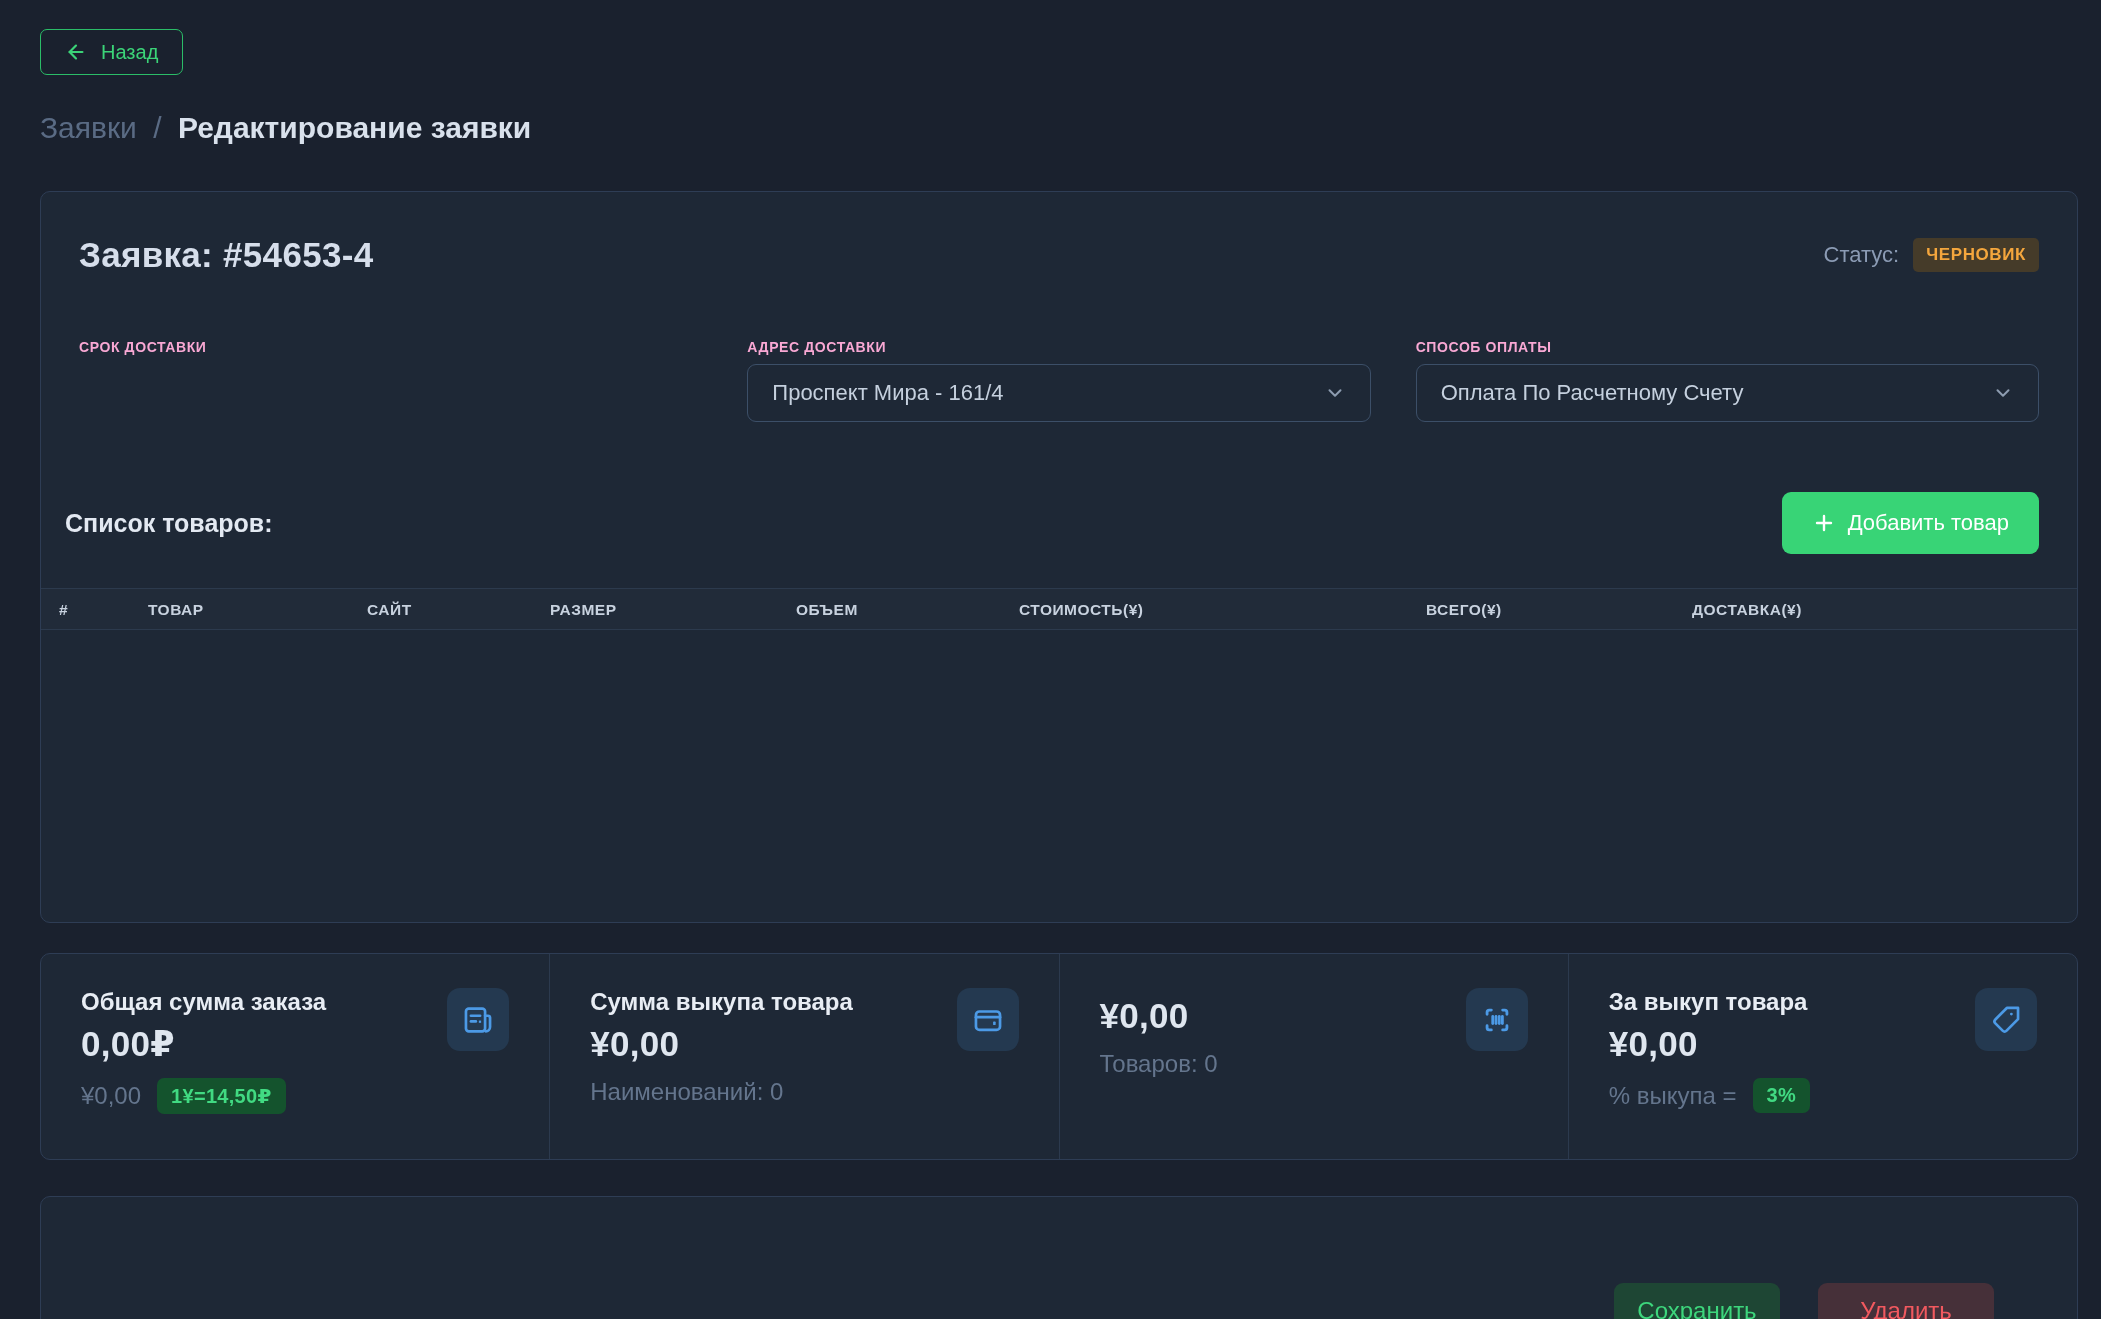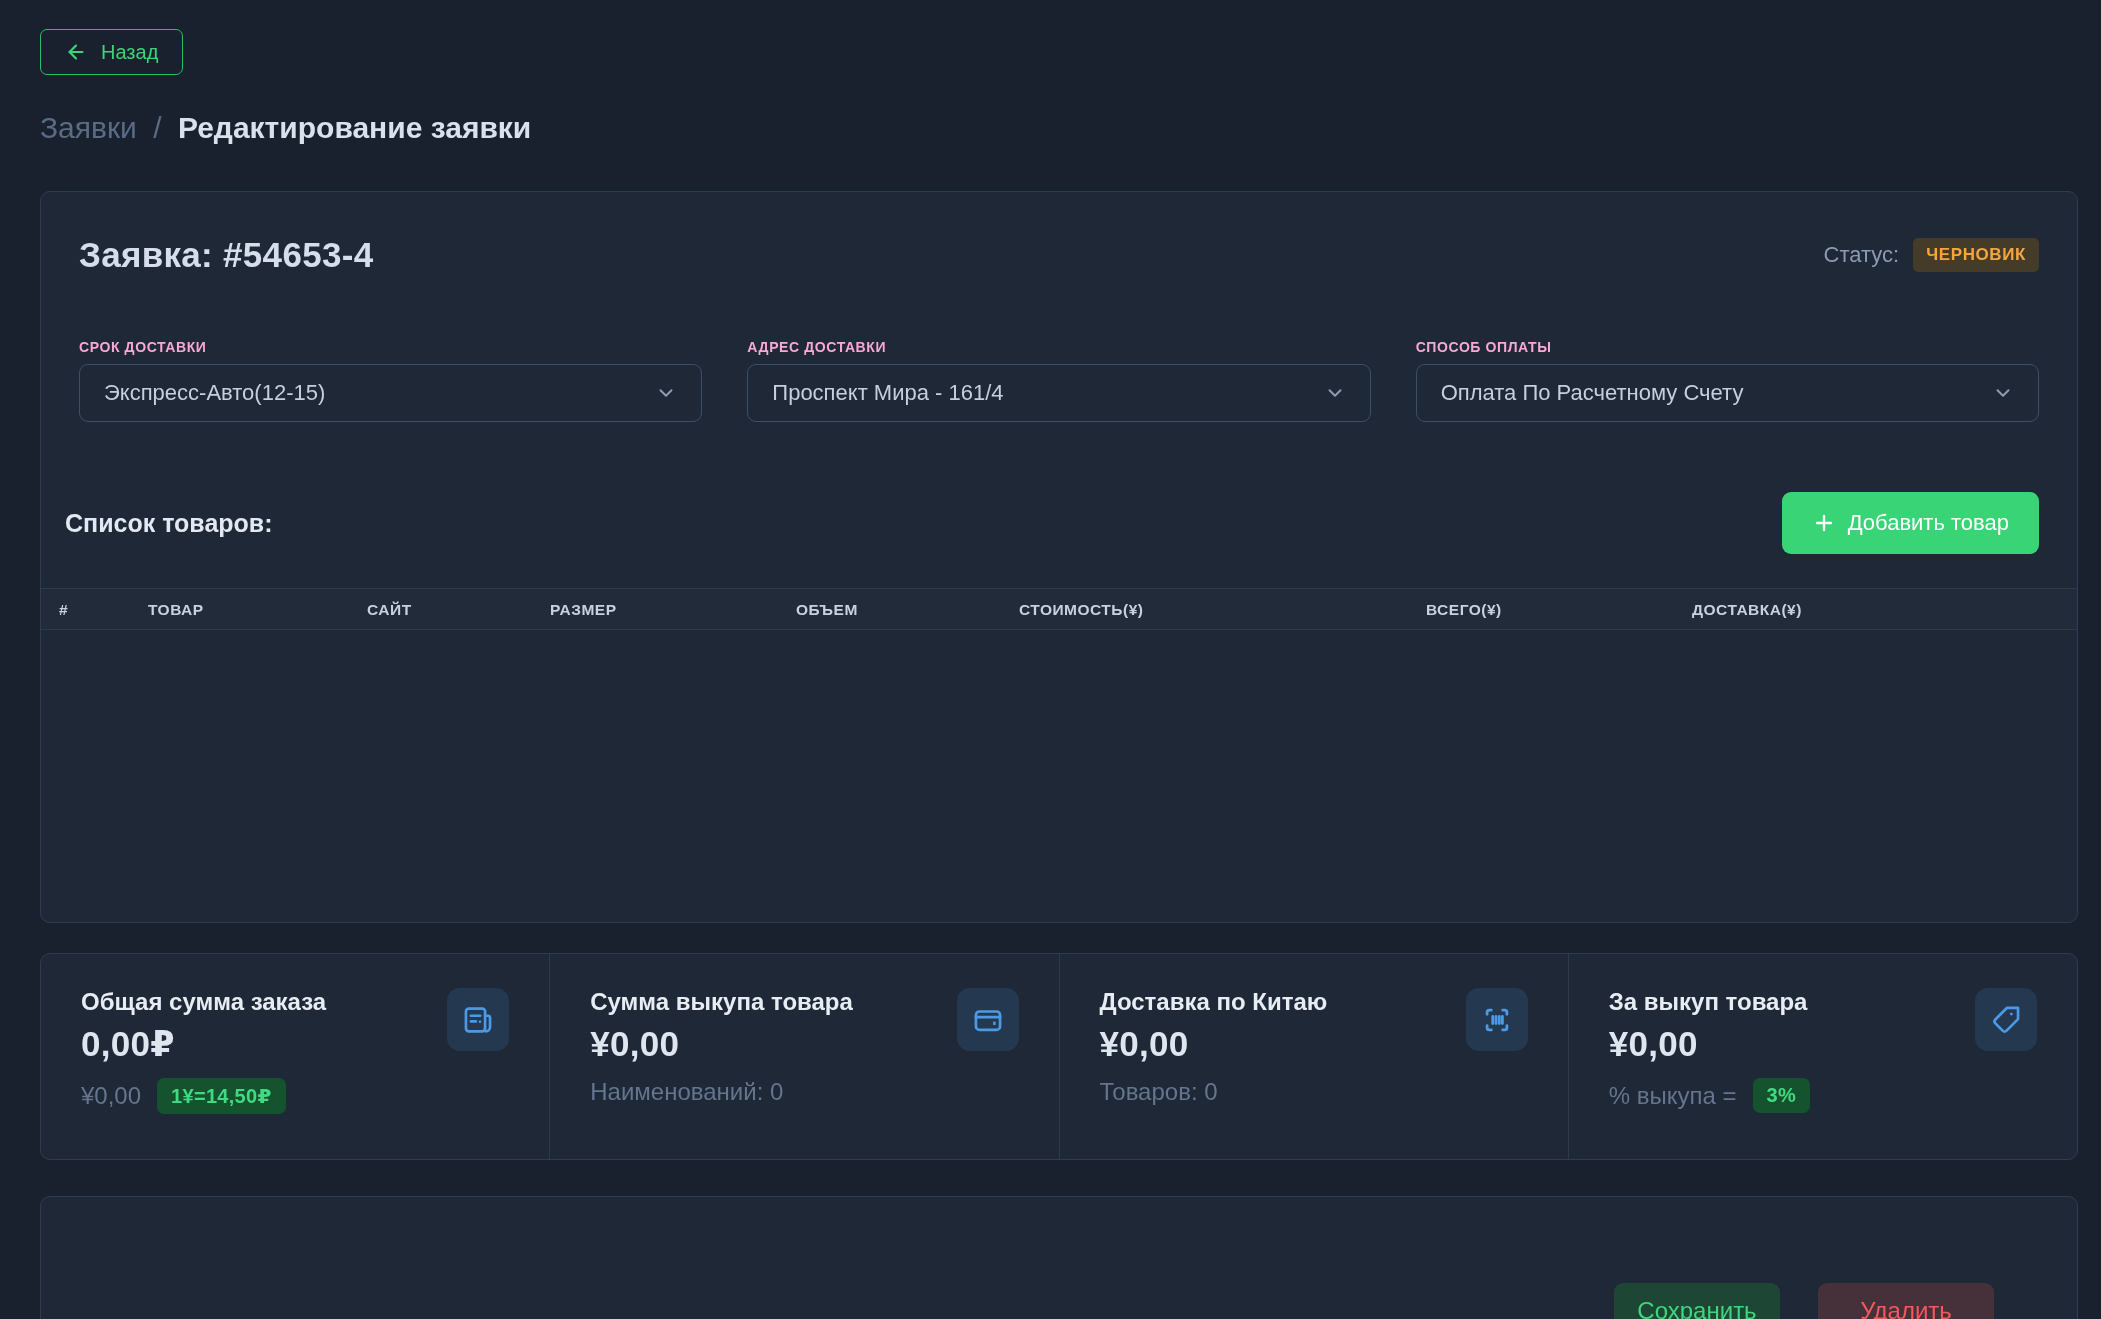--- a/index.html
+++ b/index.html
@@ -147,28 +147,20 @@
       <div class="order-title">Заявка: #54653-4</div>
       <div class="status-wrap">
         <span class="status-label">Статус:</span>
         <span class="status-badge">ЧЕРНОВИК</span>
       </div>
     </div>
 
     <div class="fields">
       <div class="field">
         <div class="field-label">СРОК ДОСТАВКИ</div>
-        <div class="select">
-          <span class="sel-value">Экспресс-Авто(12-15)</span>
-          <span style="display:flex">
-            <svg viewBox="0 0 24 24" fill="none" stroke-width="2.2" stroke-linecap="round" stroke-linejoin="round">
-                <path d="M6 9l6 6 6-6"></path>
-              </svg>
-          </span>
-        </div>
       </div>
       <div class="field">
         <div class="field-label">АДРЕС ДОСТАВКИ</div>
         <div class="select">
           <span class="sel-value">Проспект Мира - 161/4</span>
           <span style="display:flex">
             <svg viewBox="0 0 24 24" fill="none" stroke-width="2.2" stroke-linecap="round" stroke-linejoin="round">
                 <path d="M6 9l6 6 6-6"></path>
               </svg>
           </span>
@@ -244,21 +236,20 @@
       <div class="tile-icon">
         <svg viewBox="0 0 24 24" fill="none" stroke-width="1.9" stroke-linecap="round" stroke-linejoin="round">
           <rect x="3.5" y="6" width="17" height="13" rx="2.5"></rect>
           <path d="M3.5 10h17"></path>
           <rect x="15.6" y="13" width="1.8" height="2.6" rx="0.5" fill="#4c9ae6" stroke="none"></rect>
         </svg>
       </div>
     </div>
 
     <div class="tile">
-      <div class="tile-title">Доставка по Китаю</div>
       <div class="tile-value">¥0,00</div>
       <div class="tile-sub">
         <span>Товаров: 0</span>
       </div>
       <div class="tile-icon">
         <svg viewBox="0 0 24 24" fill="none" stroke-width="2" stroke-linecap="round" stroke-linejoin="round">
           <path d="M8 5H6.5A1.5 1.5 0 0 0 5 6.5V8"></path>
           <path d="M16 5h1.5A1.5 1.5 0 0 1 19 6.5V8"></path>
           <path d="M8 19H6.5A1.5 1.5 0 0 1 5 17.5V16"></path>
           <path d="M16 19h1.5a1.5 1.5 0 0 0 1.5-1.5V16"></path>

